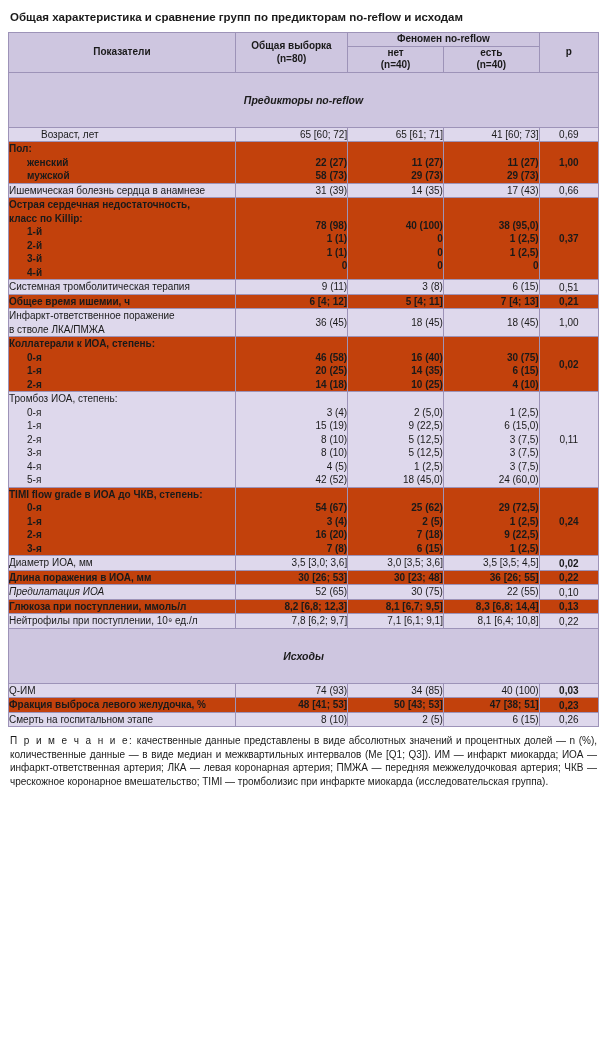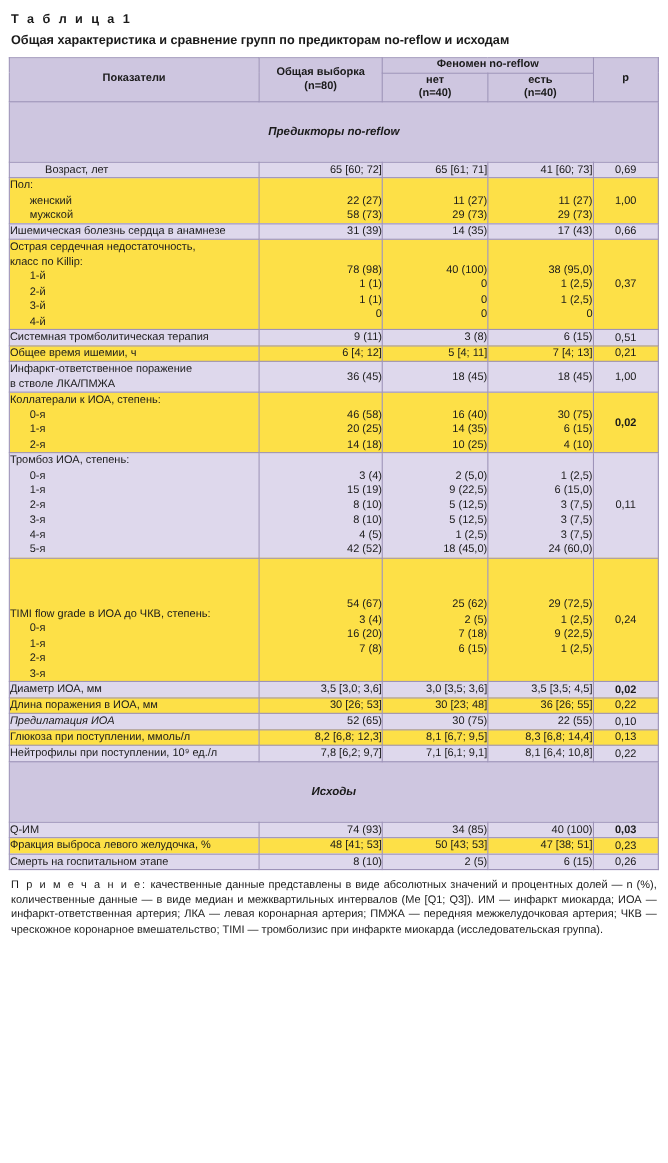--- a/index.html
+++ b/index.html
@@ -48,21 +48,21 @@
     padding: 4px 3px;
     line-height: 1.25;
   }
   .col-ind { width: 218px; }
   .col-a { width: 108px; margin-left: 36px; }
   .col-b { width: 92px; }
   .col-c { width: 92px; }
   .col-p { width: 57px; }
 
   tbody tr.shade-light td { background: #ded8ec; }
-  tbody tr.shade-dark td { background: #fde047; }
+  tbody tr.shade-dark td { background: #c2410c; font-weight: bold; }
   tbody tr.section td {
     background: #cec6e0;
     text-align: center;
     font-style: italic;
     font-weight: bold;
     font-size: 10.5px;
     padding: 21px 0;
   }
   td.ind {
     text-align: left;
@@ -88,21 +88,20 @@
     text-align: justify;
     padding: 0 2px;
   }
   .note .lead { letter-spacing: 1.5px; }
 </style>
 </head>
 <body>
 
 <div class="page">
 
-  <div class="table-number">Т а б л и ц а  1</div>
   <div class="table-title">Общая характеристика и сравнение групп по предикторам no-reflow и исходам</div>
 
   <table class="maintable">
     <colgroup>
       <col class="col-ind">
         <col class="col-a">
         <col class="col-b">
         <col class="col-c">
         <col class="col-p">
     </colgroup>
@@ -321,21 +320,21 @@
             <span>6 (15,0)</span>
             <span>3 (7,5)</span>
             <span>3 (7,5)</span>
             <span>3 (7,5)</span>
             <span>24 (60,0)</span>
           </td>
           <td class="pval">0,11</td>
         </tr>
         <tr class="shade-dark">
           <td class="ind">
-            <span style="display: block; margin-top: 44px;">TIMI flow grade в ИОА до ЧКВ, степень:</span>
+            <span style="display: block;">TIMI flow grade в ИОА до ЧКВ, степень:</span>
             <span class="sub">0-я</span>
             <span class="sub">1-я</span>
             <span class="sub">2-я</span>
             <span class="sub">3-я</span>
           </td>
           <td class="val lines">
             <span>&nbsp;</span>
             <span>54 (67)</span>
             <span>3 (4)</span>
             <span>16 (20)</span>

